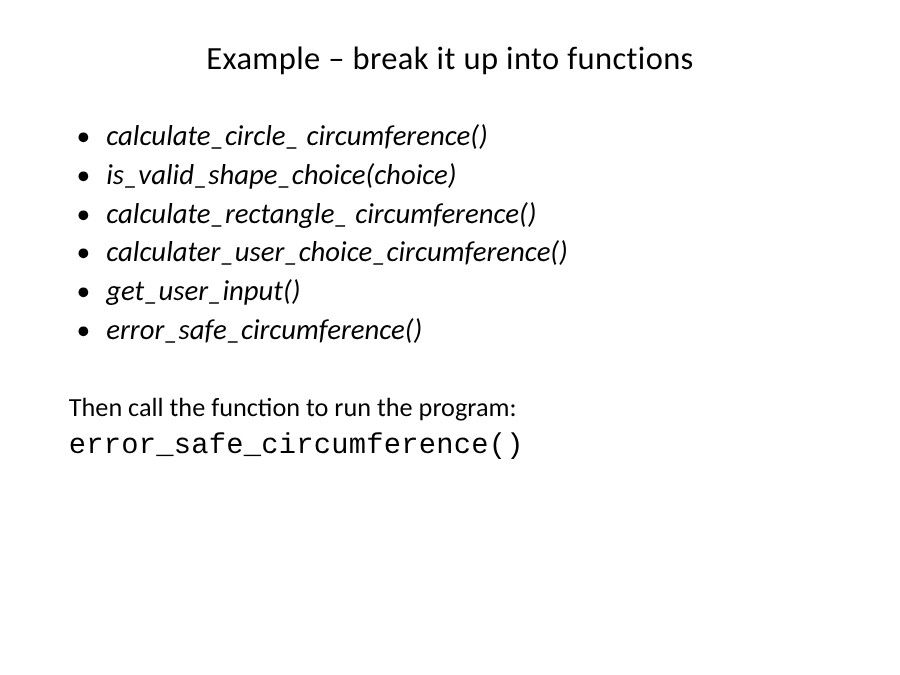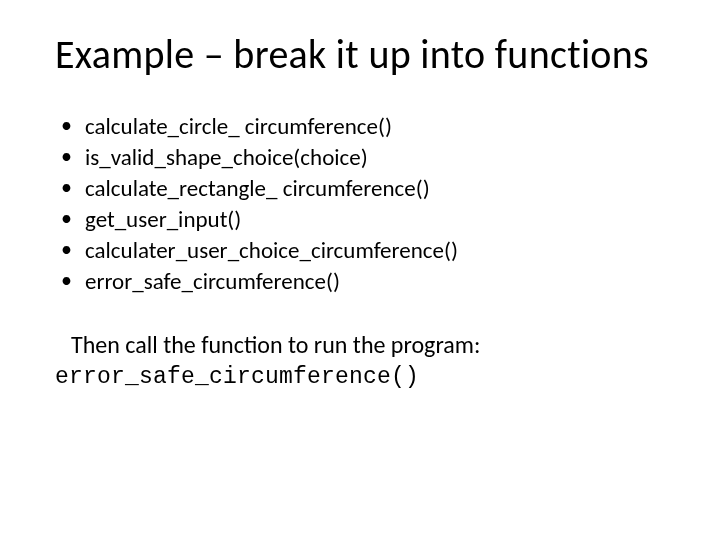--- a/index.html
+++ b/index.html
@@ -9,65 +9,66 @@
     }
     body {
       width: 720px;
       height: 540px;
       background: #ffffff;
       font-family: Calibri, 'Segoe UI', Arial, sans-serif;
       padding: 30px 55px 40px 55px;
       color: #000000;
     }
     .title {
-      font-size: 40px;
+      font-size: 26px;
       font-weight: 400;
-      text-align: left;
+      text-align: center;
       margin-bottom: 32px;
       letter-spacing: 0.3px;
     }
     .bullet-list {
       list-style: none;
       margin-left: 4px;
       margin-bottom: 32px;
+      font-style: italic;
     }
     .bullet-list li {
       font-size: 23px;
       line-height: 1.35;
       position: relative;
       padding-left: 26px;
     }
     .bullet-list li::before {
       content: "•";
       position: absolute;
       left: 2px;
       top: 0;
       font-size: 22px;
     }
     .body-text {
-      font-size: 24px;
+      font-size: 21px;
       line-height: 1.35;
-      margin-left: 16px;
+      margin-left: 0;
     }
     .code-text {
       font-family: 'Courier New', Courier, monospace;
       font-size: 23px;
       line-height: 1.35;
       margin-left: 0;
       letter-spacing: 0.2px;
     }
   </style>
 </head>
 <body>
 
 <h1 class="title">Example – break it up into functions</h1>
 
 <ul class="bullet-list">
   <li>calculate_circle_ circumference()</li>
   <li>is_valid_shape_choice(choice)</li>
   <li>calculate_rectangle_ circumference()</li>
+  <li>calculater_user_choice_circumference()</li>
   <li>get_user_input()</li>
-  <li>calculater_user_choice_circumference()</li>
   <li>error_safe_circumference()</li>
 </ul>
 
 <p class="body-text">Then call the function to run the program:</p>
 <p class="code-text">error_safe_circumference()</p>
 
 </body></html>

